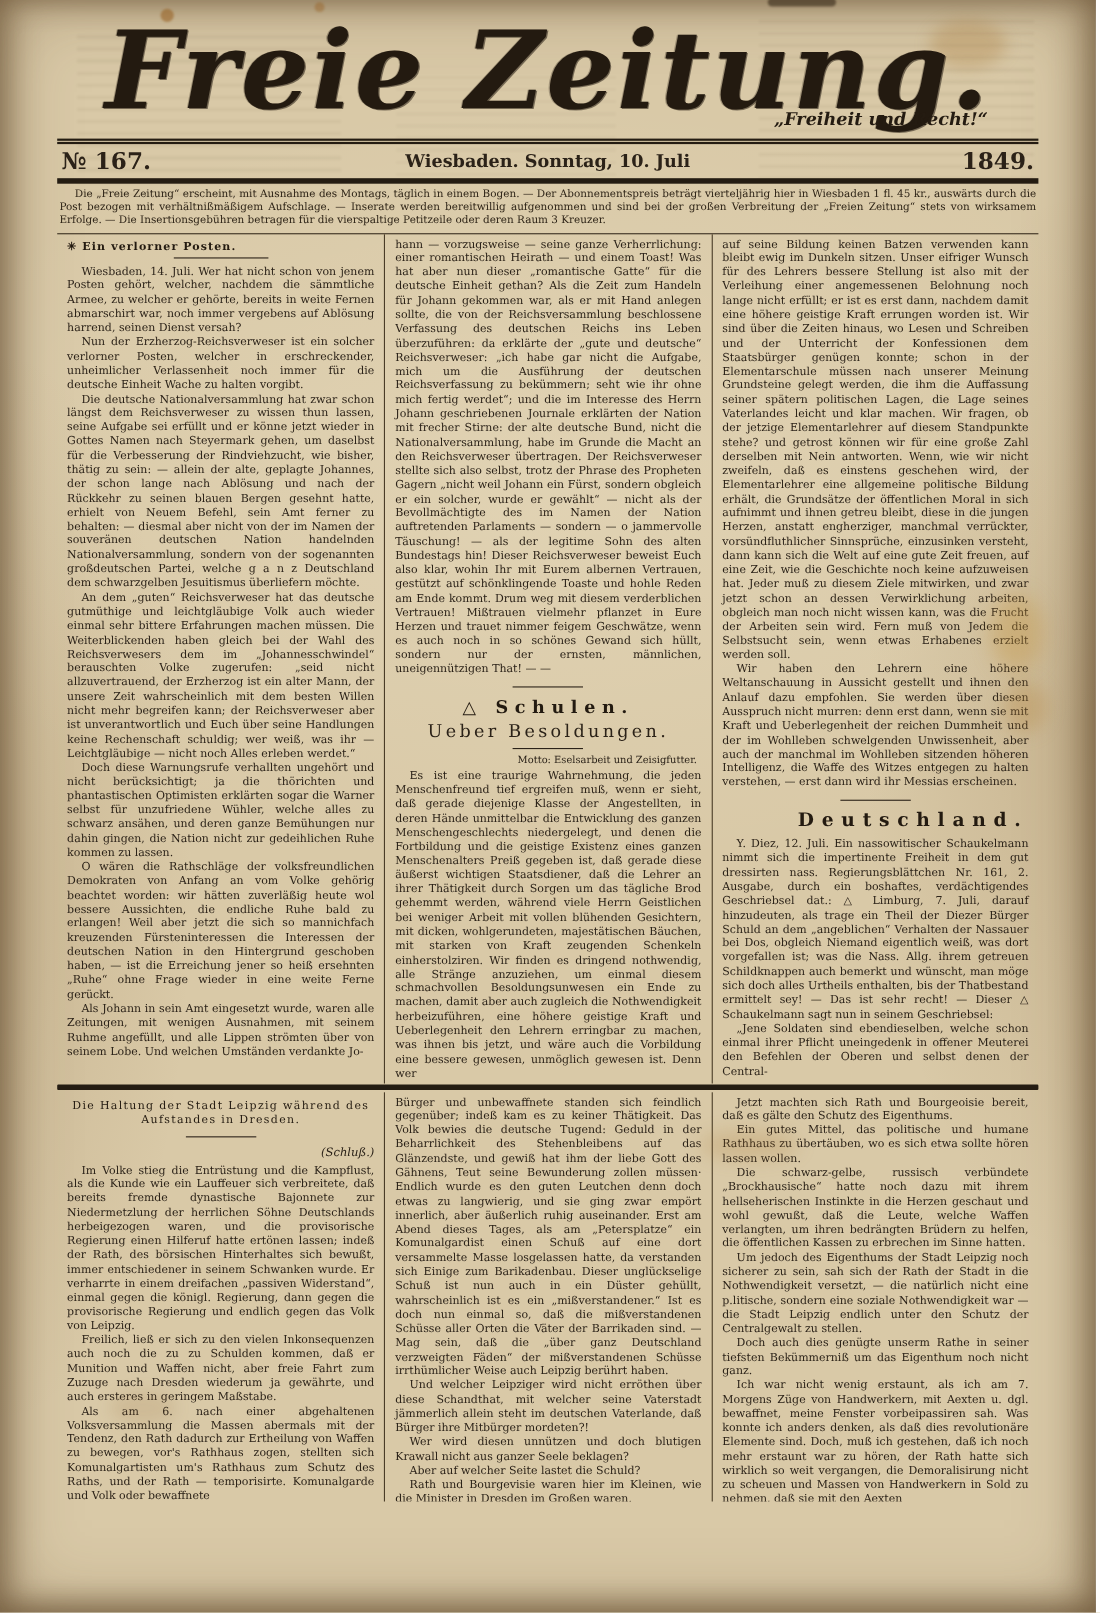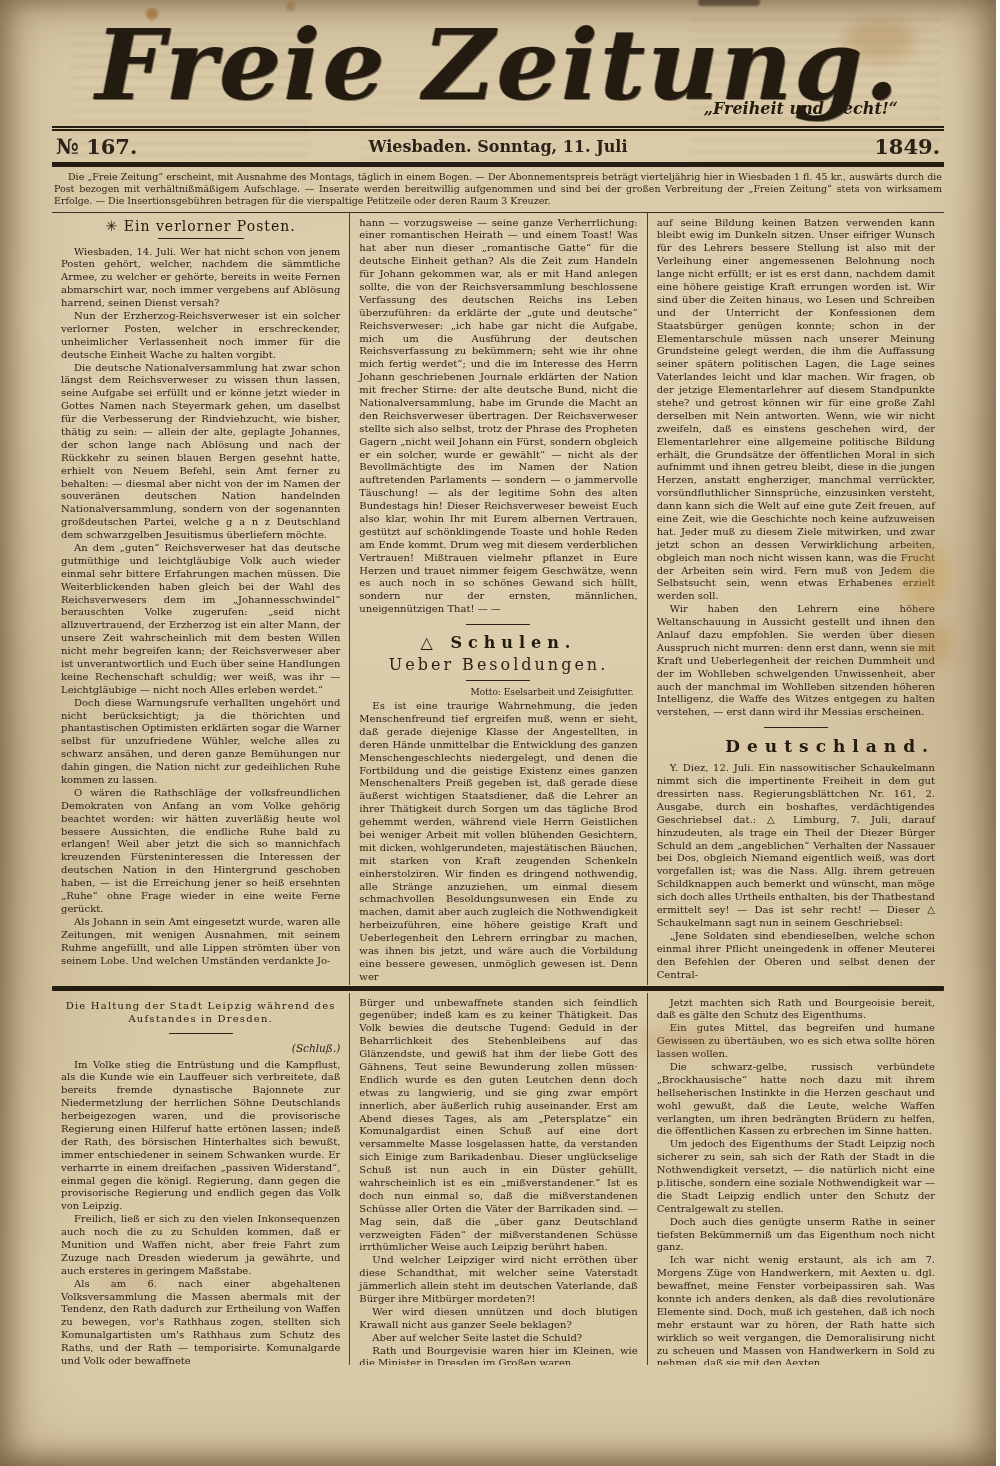--- a/index.html
+++ b/index.html
@@ -55,21 +55,21 @@
 
   .cols{display:grid;grid-template-columns:1fr 1fr 1fr;}
   .top-cols{height:772px;}
   .bottom-cols{height:372px;}
   .col{padding:4px 9px 0;overflow:hidden;box-sizing:border-box;}
   .col + .col{border-left:1px solid #4a3c27;}
 
   .para{margin:0;font-size:10px;line-height:1.29;text-align:justify;text-indent:13px;hyphens:auto;}
   .para.cont{text-indent:0;}
 
-  .art-title{margin:1px 0 0;font-size:14px;font-weight:normal;text-align:center;letter-spacing:1px;color:#231a10;}
+  .art-title{margin:1px 0 0;font-size:10px;font-weight:bold;text-align:left;letter-spacing:1px;color:#231a10;}
   .title-rule{width:86px;height:1px;background:#2b2218;margin:4px auto 7px;}
   .sep{width:64px;height:1px;background:#2b2218;margin:8px auto;}
   .schulen-title{margin:0;font-size:16px;font-weight:bold;text-align:center;letter-spacing:6px;color:#231a10;}
   .schulen-sub{font-size:16px;text-align:center;letter-spacing:3px;margin-top:3px;}
   .sep.small{margin:6px auto;}
   .motto-line{font-size:9px;text-align:right;padding-right:4px;margin:2px 0 3px;}
   .deutschland-title{margin:2px 0 6px;font-size:17px;font-weight:bold;text-align:right;letter-spacing:7px;color:#231a10;}
   .leipzig-title{margin:2px 0 0;font-size:10px;font-weight:normal;text-align:center;letter-spacing:1.2px;line-height:1.3;color:#231a10;}
   .schluss{font-size:10.5px;text-align:right;margin:2px 0 5px;font-style:italic;}
   .thick-rule{height:5px;background:#241c12;margin:1px 0 2px;border-radius:1px;}
@@ -90,21 +90,21 @@
   <div class="stain s7"></div>
   <div class="stain s8"></div>
 
   <header class="masthead">
     <h1>Freie Zeitung.</h1>
     <div class="motto">„Freiheit und Recht!“</div>
   </header>
 
   <div class="dateline">
     <span class="issue">№ 167.</span>
-    <span class="pdate">Wiesbaden.  Sonntag, 11. Juli</span>
+    <span class="pdate">Wiesbaden.  Sonntag, 10. Juli</span>
     <span class="year">1849.</span>
   </div>
 
   <p class="imprint">Die „Freie Zeitung“ erscheint, mit Ausnahme des Montags, täglich in einem Bogen. — Der Abonnementspreis beträgt vierteljährig hier in Wiesbaden 1 fl. 45 kr., auswärts durch die Post bezogen mit verhältnißmäßigem Aufschlage. — Inserate werden bereitwillig aufgenommen und sind bei der großen Verbreitung der „Freien Zeitung“ stets von wirksamem Erfolge. — Die Insertionsgebühren betragen für die vierspaltige Petitzeile oder deren Raum 3 Kreuzer.</p>
 
   <section class="cols top-cols">
     <div class="col">
       <h2 class="art-title">✳ Ein verlorner Posten.</h2>
       <div class="title-rule"></div>
       <div>
@@ -162,21 +162,21 @@
           <p class="para cont">Bürger und unbewaffnete standen sich feindlich gegenüber; indeß kam es zu keiner Thätigkeit.  Das Volk bewies die deutsche Tugend: Geduld in der Beharrlichkeit des Stehenbleibens auf das Glänzendste, und gewiß hat ihm der liebe Gott des Gähnens, Teut seine Bewunderung zollen müssen·  Endlich wurde es den guten Leutchen denn doch etwas zu langwierig, und sie ging zwar empört innerlich, aber äußerlich ruhig auseinander.  Erst am Abend dieses Tages, als am „Petersplatze“ ein Komunalgardist einen Schuß auf eine dort versammelte Masse losgelassen hatte, da verstanden sich Einige zum Barikadenbau.  Dieser unglückselige Schuß ist nun auch in ein Düster gehüllt, wahrscheinlich ist es ein „mißverstandener.“  Ist es doch nun einmal so, daß die mißverstandenen Schüsse aller Orten die Väter der Barrikaden sind. — Mag sein, daß die „über ganz Deutschland verzweigten Fäden“ der mißverstandenen Schüsse irrthümlicher Weise auch Leipzig berührt haben.</p>
           <p class="para">Und welcher Leipziger wird nicht erröthen über diese Schandthat, mit welcher seine Vaterstadt jämmerlich allein steht im deutschen Vaterlande, daß Bürger ihre Mitbürger mordeten?!</p>
           <p class="para">Wer wird diesen unnützen und doch blutigen Krawall nicht aus ganzer Seele beklagen?</p>
           <p class="para">Aber auf welcher Seite lastet die Schuld?</p>
           <p class="para">Rath und Bourgevisie waren hier im Kleinen, wie die Minister in Dresden im Großen waren.</p>
         </div>
     </div>
     <div class="col">
       <div>
           <p class="para">Jetzt machten sich Rath und Bourgeoisie bereit, daß es gälte den Schutz des Eigenthums.</p>
-          <p class="para">Ein gutes Mittel, das begreifen und humane Gewissen zu übertäuben, wo es sich etwa sollte hören lassen wollen.</p>
+          <p class="para">Ein gutes Mittel, das politische und humane Rathhaus zu übertäuben, wo es sich etwa sollte hören lassen wollen.</p>
           <p class="para">Die schwarz-gelbe, russisch verbündete „Brockhausische“ hatte noch dazu mit ihrem hellseherischen Instinkte in die Herzen geschaut und wohl gewußt, daß die Leute, welche Waffen verlangten, um ihren bedrängten Brüdern zu helfen, die öffentlichen Kassen zu erbrechen im Sinne hatten.</p>
           <p class="para">Um jedoch des Eigenthums der Stadt Leipzig noch sicherer zu sein, sah sich der Rath der Stadt in die Nothwendigkeit versetzt, — die natürlich nicht eine p.litische, sondern eine soziale Nothwendigkeit war — die Stadt Leipzig endlich unter den Schutz der Centralgewalt zu stellen.</p>
           <p class="para">Doch auch dies genügte unserm Rathe in seiner tiefsten Bekümmerniß um das Eigenthum noch nicht ganz.</p>
           <p class="para">Ich war nicht wenig erstaunt, als ich am 7. Morgens Züge von Handwerkern, mit Aexten u. dgl. bewaffnet, meine Fenster vorbeipassiren sah.  Was konnte ich anders denken, als daß dies revolutionäre Elemente sind.  Doch, muß ich gestehen, daß ich noch mehr erstaunt war zu hören, der Rath hatte sich wirklich so weit vergangen, die Demoralisirung nicht zu scheuen und Massen von Handwerkern in Sold zu nehmen, daß sie mit den Aexten</p>
         </div>
     </div>
   </section>
 </div>
 
 </body></html>

